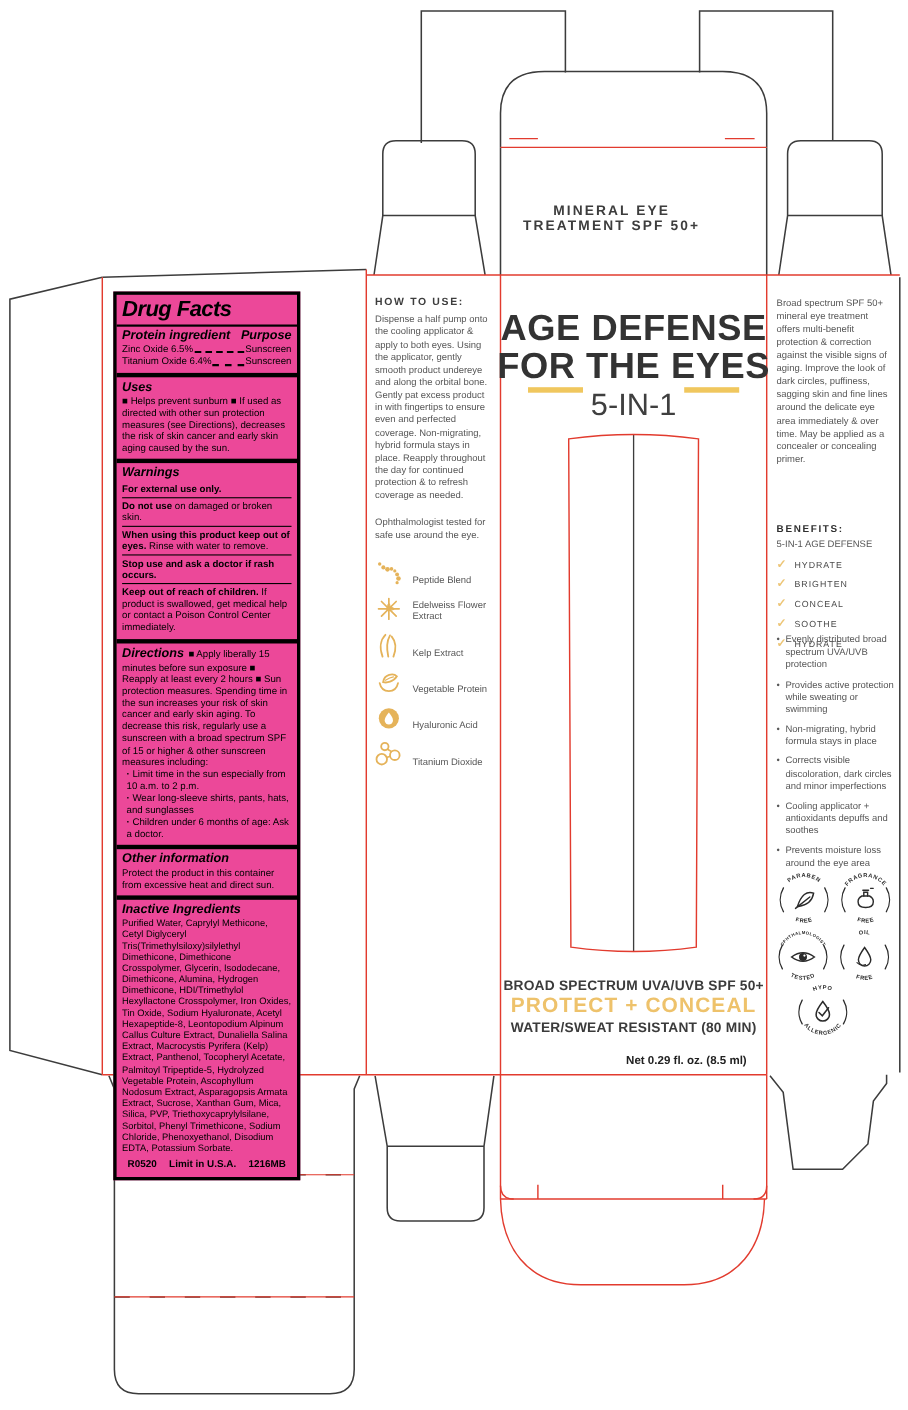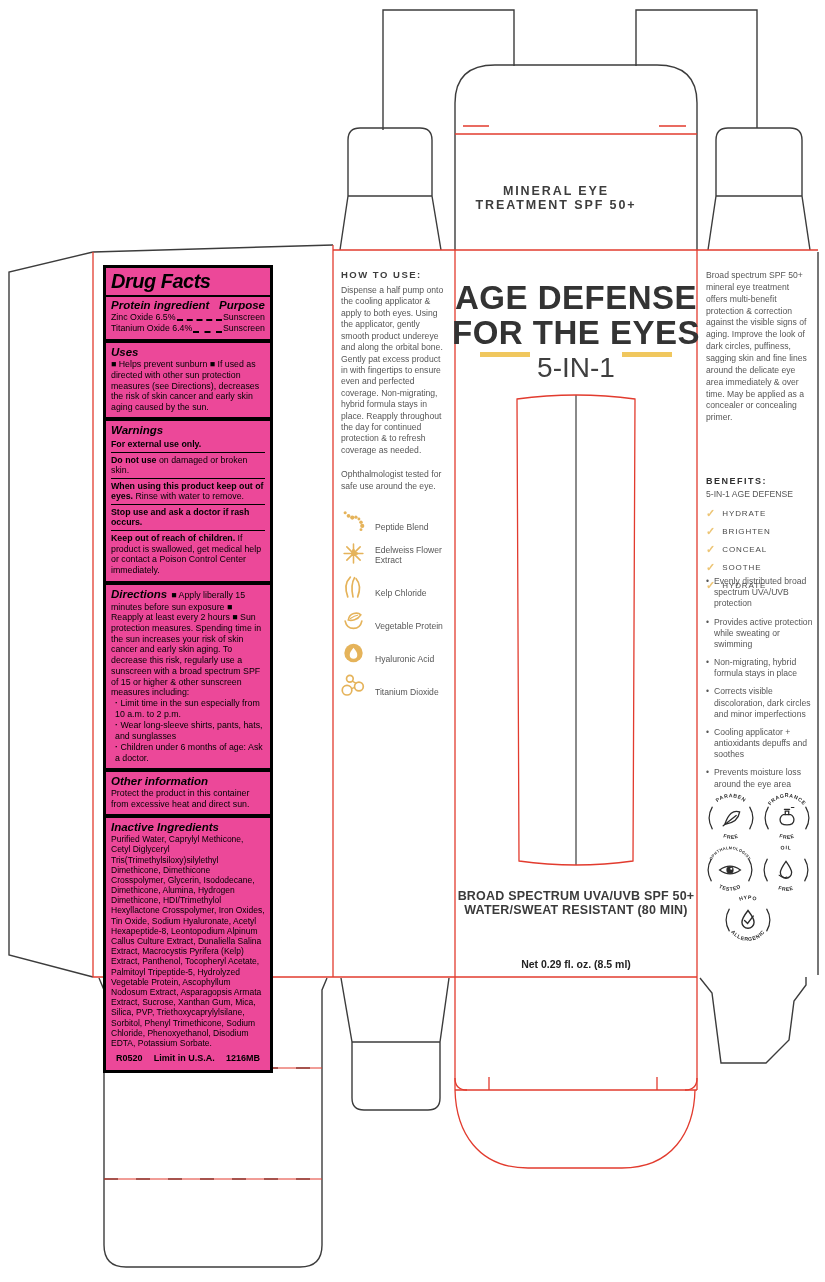--- a/index.html
+++ b/index.html
@@ -35,21 +35,21 @@
   .ing svg{width:25px;height:25px;flex:none;}
 
   
   .front-eyebrow{position:absolute;left:455px;top:184px;width:202px;text-align:center;font-size:12.5px;font-weight:bold;letter-spacing:1.9px;color:#3d3d3d;z-index:2;}
   .front-title{position:absolute;left:450px;top:280px;width:252px;text-align:center;font-weight:bold;font-size:33px;line-height:1.07;color:#333;letter-spacing:0.5px;z-index:2;}
   .front-badge{position:absolute;left:455px;top:352px;width:242px;display:flex;align-items:flex-start;justify-content:center;gap:7px;color:#3f3f3f;font-size:28px;z-index:2;}
   .gold-dash{width:50px;height:5px;background:#f0c75e;}
   .front-claims{position:absolute;left:450px;top:889px;width:252px;text-align:center;z-index:2;}
   .claim-1,.claim-3{font-size:12.5px;font-weight:bold;color:#3b3b3b;letter-spacing:0.2px;}
   .claim-2{font-size:19px;font-weight:bold;color:#eec26b;letter-spacing:1px;margin:1px 0;}
-  .front-net{position:absolute;left:455px;top:958px;width:242px;text-align:center;font-size:10.5px;font-weight:bold;color:#222;z-index:2;}
+  .front-net{position:absolute;left:455px;top:958px;width:242px;text-align:center;font-size:10.5px;font-weight:bold;color:#222;z-index:2;padding-left:48px;}
 
   
   .side-desc{position:absolute;left:706px;top:270px;width:104px;font-size:8.6px;line-height:1.38;color:#565656;z-index:2;}
   .side-benefits{position:absolute;left:706px;top:476px;width:106px;z-index:2;}
   .benefits-h{font-size:9px;font-weight:bold;letter-spacing:1.5px;color:#2f2f2f;}
   .benefits-sub{font-size:8.6px;color:#565656;margin:3px 0 9px;}
   .check-row{display:flex;align-items:center;gap:7px;margin-bottom:7px;}
   .check-mark{color:#edc575;font-weight:bold;font-size:11px;line-height:1;}
   .check-label{font-size:8px;letter-spacing:0.9px;color:#4a4a4a;}
   .side-bullets{position:absolute;left:706px;top:576px;width:108px;z-index:2;}
@@ -190,21 +190,21 @@
           <circle cx="12" cy="12" r="2.2" fill="#e5b35a" stroke="none"></circle>
         </svg>
         <span>Edelweiss Flower Extract</span>
       </div>
       <div class="ing">
         <svg viewBox="0 0 24 24" fill="none" stroke="#e5b35a" stroke-width="1.6" stroke-linecap="round">
           <path d="M6.5,22 C3.5,14 5,7 9,3"></path>
           <path d="M11.5,22 C9.5,13 11,7 13,3.5"></path>
           <path d="M16,22 C19,14 17.5,8 14.5,4.5"></path>
         </svg>
-        <span>Kelp Chloride</span>
+        <span>Kelp Extract</span>
       </div>
       <div class="ing">
         <svg viewBox="0 0 24 24" fill="none" stroke="#e5b35a" stroke-width="1.6" stroke-linecap="round">
           <path d="M4,13.5 Q5.5,20.5 12,20.5 Q18.5,20.5 20,13.5"></path>
           <path d="M7,12.5 C8,5.5 16,4.5 19,7.5 C16,12.5 10,13.5 7,12.5 Z"></path>
           <path d="M9,11 Q13,8.5 16,8" stroke-width="1"></path>
         </svg>
         <span>Vegetable Protein</span>
       </div>
       <div class="ing">
@@ -231,20 +231,21 @@
     <div>AGE DEFENSE</div>
     <div>FOR THE EYES</div>
   </div>
   <div class="front-badge">
     <span class="gold-dash"></span>
     <span>5-IN-1</span>
     <span class="gold-dash"></span>
   </div>
   <div class="front-claims">
     <div class="claim-1">BROAD SPECTRUM UVA/UVB SPF 50+</div>
+    <div class="claim-2">PROTECT + CONCEAL</div>
     <div class="claim-3">WATER/SWEAT RESISTANT (80 MIN)</div>
   </div>
   <div class="front-net">Net 0.29 fl. oz. (8.5 ml)</div>
 
   <div class="side-desc">Broad spectrum SPF 50+ mineral eye treatment offers multi-benefit protection &amp; correction against the visible signs of aging. Improve the look of dark circles, puffiness, sagging skin and fine lines around the delicate eye area immediately &amp; over time. May be applied as a concealer or concealing primer.</div>
 
   <div class="side-benefits">
     <div class="benefits-h">BENEFITS:</div>
     <div class="benefits-sub">5-IN-1 AGE DEFENSE</div>
     <div class="check-row">

